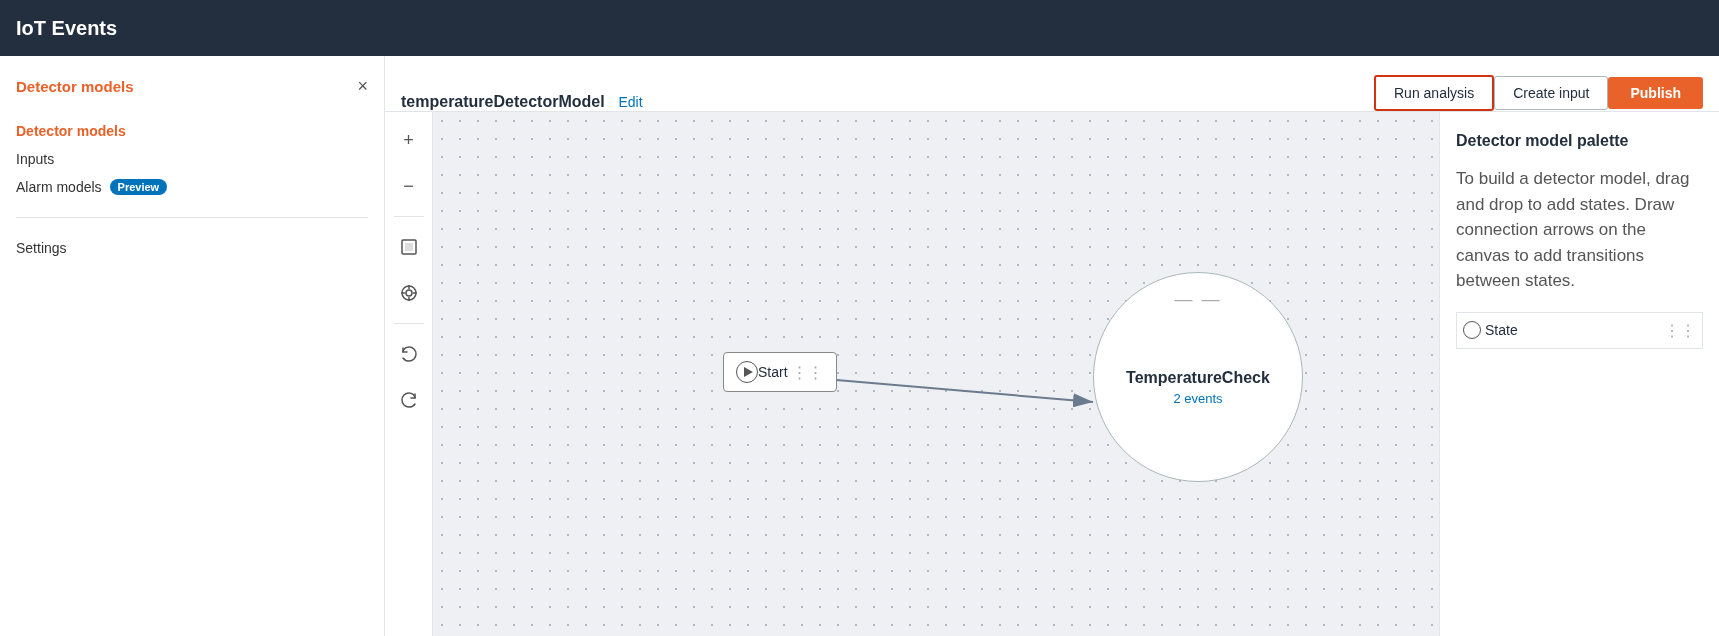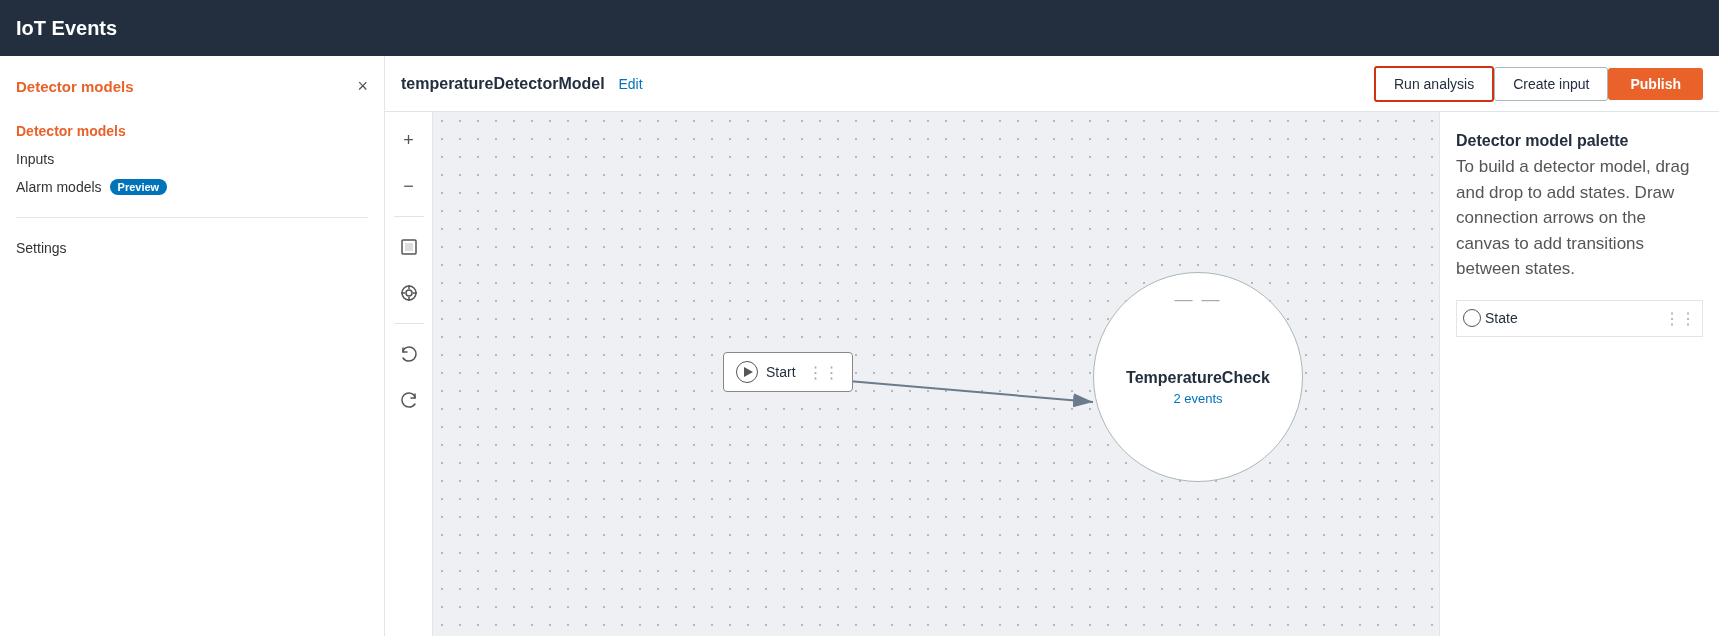--- a/index.html
+++ b/index.html
@@ -85,21 +85,21 @@
       flex-direction: column;
       overflow: hidden;
     }
 
     
     .content-header {
       height: 56px;
       background: #fff;
       border-bottom: 1px solid #e1e4e8;
       display: flex;
-      align-items: center;
+      align-items: flex-end;
       justify-content: space-between;
       padding: 0 16px;
       flex-shrink: 0;
     }
     .model-name {
       font-size: 16px;
       font-weight: 600;
       color: #232f3e;
     }
     .edit-link {
@@ -195,21 +195,20 @@
     .start-node {
       position: absolute;
       left: 290px;
       top: 240px;
       display: flex;
       align-items: center;
       background: #fff;
       border: 1px solid #888;
       border-radius: 4px;
       padding: 8px 12px;
-      gap: 8px;
       font-size: 14px;
       color: #232f3e;
       cursor: pointer;
       user-select: none;
     }
     .start-play-icon {
       width: 22px;
       height: 22px;
       border: 1.5px solid #555;
       border-radius: 50%;
@@ -281,21 +280,21 @@
       background: #fff;
       border-left: 1px solid #e1e4e8;
       padding: 20px 16px;
       flex-shrink: 0;
       overflow-y: auto;
     }
     .palette-title {
       font-size: 16px;
       font-weight: 700;
       color: #232f3e;
-      margin-bottom: 4px;
+      margin-bottom: 16px;
     }
     .palette-description {
       font-size: 17px;
       color: #555;
       line-height: 1.5;
       margin-bottom: 18px;
     }
     .palette-item {
       display: flex;
       align-items: center;

